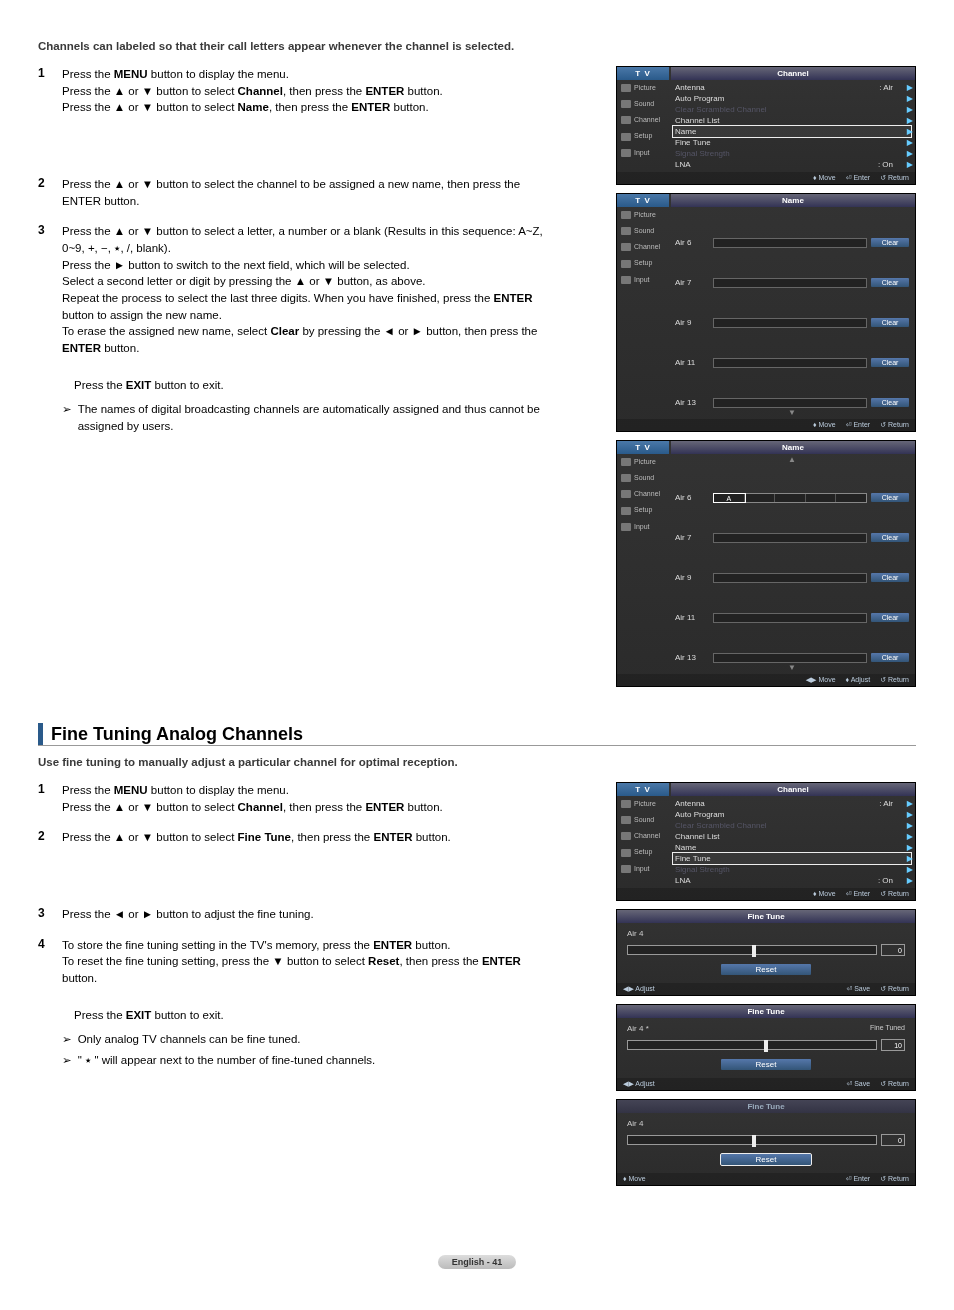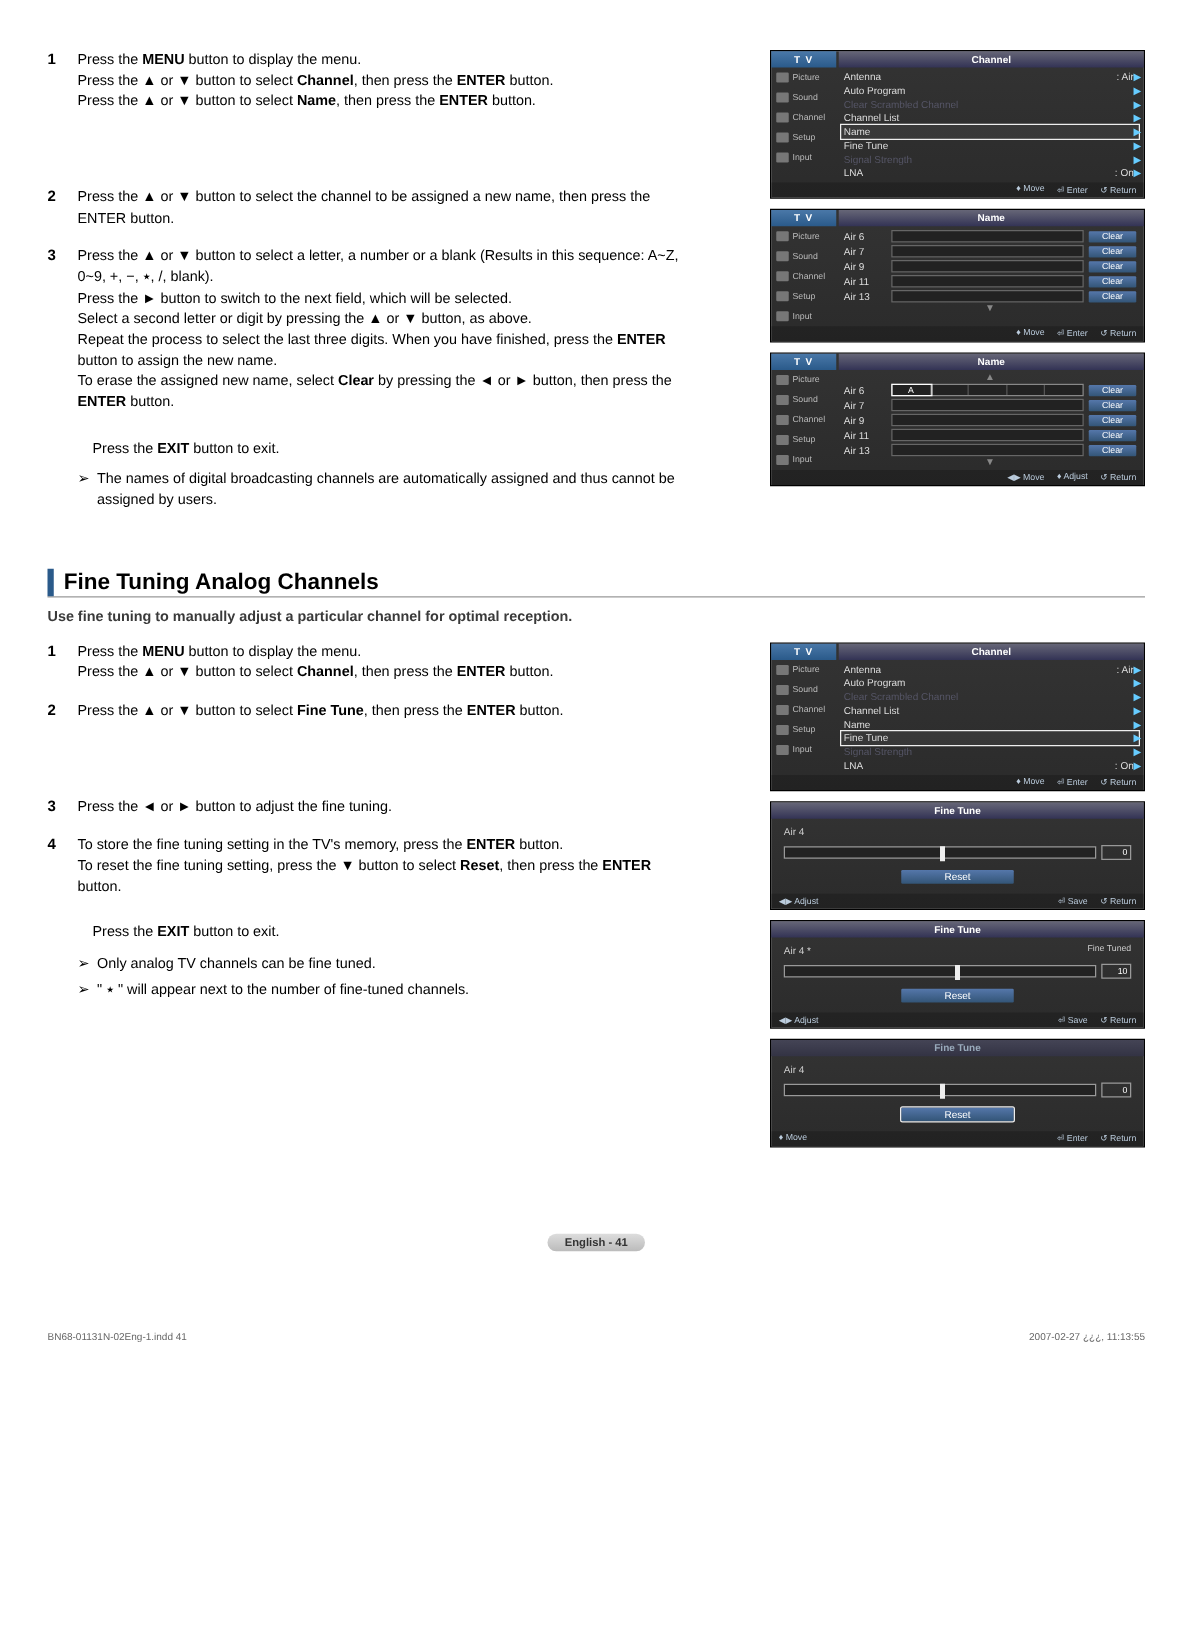--- a/index.html
+++ b/index.html
@@ -25,25 +25,25 @@
   .osd-hdr .tab { flex:1; background: linear-gradient(#667,#335); color:#fff; text-align:center; padding:2px 0; font-weight:bold; margin-left:2px; }
   .osd-body { display:flex; }
   .osd-side { width:52px; }
   .side-item { color:#bbb; font-size:7px; padding:4px 0 4px 4px; }
   .side-item.ico::before { content:""; display:inline-block; width:10px; height:8px; background:#777; margin-right:3px; vertical-align:middle; border-radius:1px; }
   .osd-main { flex:1; padding:2px 4px; }
   .menu-row { display:flex; align-items:center; padding:1px 2px; color:#ddd; position:relative;gap:39px; }
   .menu-row.dim { color:#556; }
   .menu-row.sel { outline:1px solid #eee; background:rgba(255,255,255,0.05); }
   .menu-row .lbl {}
-  .menu-row .val { margin-left:auto; margin-right:2px; }
+  .menu-row .val { margin-left:auto; margin-right:16px; }
   .menu-row .ar { position:absolute; right:-2px; color:#6cf; }
   .osd-ftr { display:flex; justify-content:flex-end; gap:10px; padding:2px 6px; font-size:7px; color:#bcd; background:rgba(0,0,0,0.2); }
   .osd-ftr span::before { content:""; }
-  .name-row { display:flex; align-items:center; padding:1px 2px; gap:4px; }
+  .name-row { display:flex; align-items:flex-start; padding:1px 2px; gap:4px;margin-top:28px; }
   .name-row .ch { width:34px; color:#ddd; }
   .name-row .field { flex:1; height:10px; border:1px solid #888; background:#222; display:flex; }
   .name-row .cell { flex:1; border-right:1px solid #555; text-align:center; color:#fff; font-size:7px; line-height:9px; }
   .name-row .field.blank { border:1px solid #666; background:#222; }
   .name-row .clear { width:38px; background: linear-gradient(#57a,#357); color:#fff; text-align:center; font-size:7px; padding:1px 0; border-radius:1px; }
   .arrow-down { text-align:center; color:#888; font-size:8px; padding:0; line-height:8px; }
   .ft-body { padding:6px 10px 4px; }
   .ft-ch { color:#ccc; margin-bottom:6px; }
   .ft-status { color:#ccc; text-align:right; margin-bottom:4px; font-size:7px; }
   .slider { display:flex; align-items:center; gap:4px; }
@@ -53,20 +53,21 @@
   .reset { width:90px; margin:8px auto 4px; background: linear-gradient(#57a,#357); color:#fff; text-align:center; padding:1px 0; font-size:8px; border-radius:1px; }
   .reset.sel { outline:1px solid #eee; }
   .page-foot { text-align:center; margin-top:60px; }
   .foot-pill { display:inline-block; background: linear-gradient(#ddd,#bbb); border-radius:10px; padding:2px 14px; font-size:9px; font-weight:bold; color:#333; }
   .print-marks { display:flex; justify-content:space-between; font-size:8px; color:#666; margin-top:64px; }
 </style>
 </head>
 <body>
 
 <div class="section">
+  <div class="intro">Channels can labeled so that their call letters appear whenever the channel is selected.</div>
 
   <div class="body-row">
     <div class="instructions">
       <div class="step">
         <div class="step-num">1</div>
         <div class="step-txt">
           Press the <b>MENU</b> button to display the menu.<br>
           Press the ▲ or ▼ button to select <b>Channel</b>, then press the <b>ENTER</b> button.<br>
           Press the ▲ or ▼ button to select <b>Name</b>, then press the <b>ENTER</b> button.
         </div>

